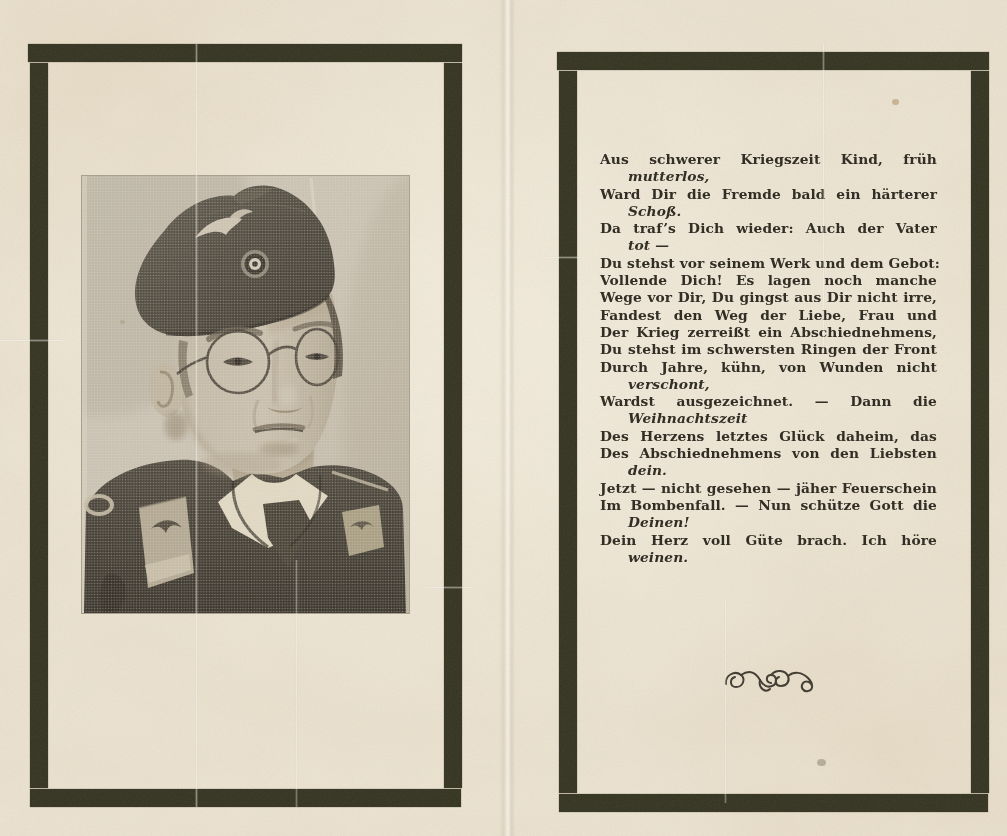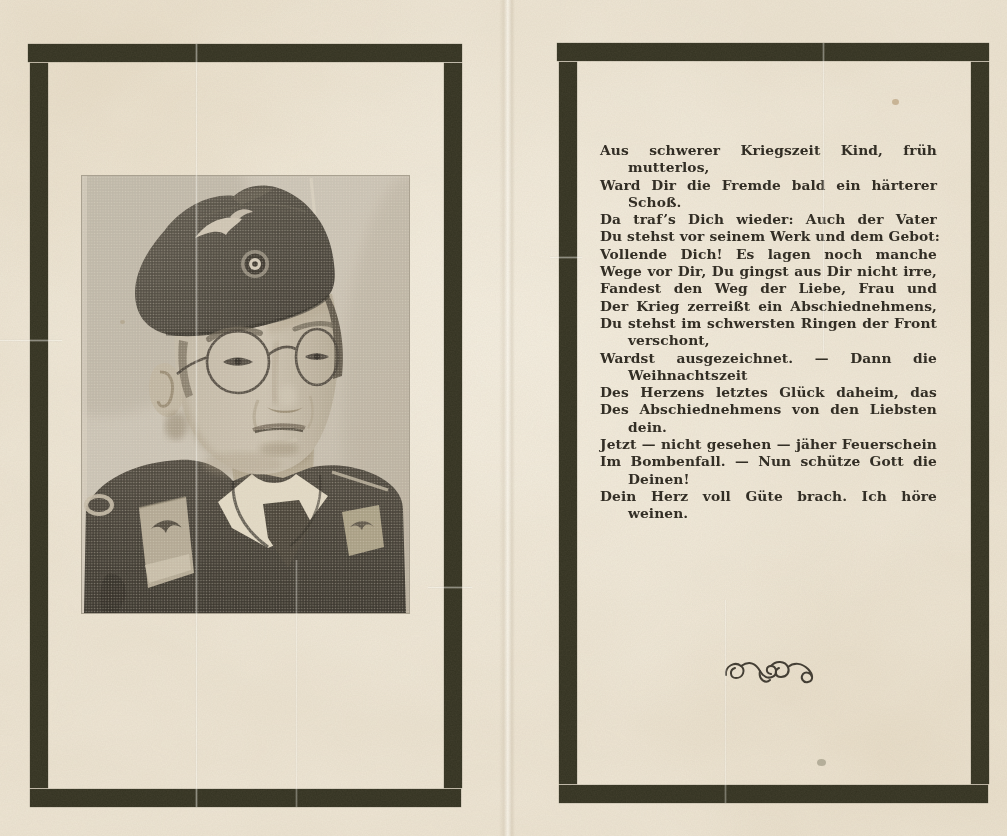--- a/index.html
+++ b/index.html
@@ -18,36 +18,36 @@
 
   .page{position:absolute;z-index:2;}
   .frame{position:absolute;inset:0;}
   .frame .bar{position:absolute;background:#333221;box-shadow:0 0 1px rgba(40,40,26,.7);}
   .frame .bar.top{left:0;right:0;top:0;height:18px;}
   .frame .bar.bottom{left:2px;right:1px;bottom:0;height:18px;}
   .frame .bar.left{left:2px;top:19px;bottom:19px;width:18px;}
   .frame .bar.right{right:0;top:19px;bottom:19px;width:18px;}
 
   .page-left{left:28px;top:44px;width:434px;height:763px;}
-  .page-right{left:557px;top:43px;width:432px;height:760px;}
+  .page-right{left:557px;top:52px;width:432px;height:760px;}
 
   .photo{
     position:absolute;left:53px;top:131px;width:327px;height:437px;margin:0;
     border:1px solid rgba(100,90,66,.30);box-sizing:content-box;
     background:#c7c1b4;
   }
   .photo svg{display:block;width:100%;height:100%;}
 
   .poem{
     position:absolute;left:43px;top:99px;width:337px;
     font-size:13.8px;line-height:17.3px;font-weight:700;
     color:#2b271f;letter-spacing:.1px;
   }
   .poem .line{white-space:nowrap;text-align:justify;text-align-last:justify;}
-  .poem .line.indent{text-align:left;text-align-last:left;padding-left:28px;}
+  .poem .line.indent{text-align:left;text-align-last:left;padding-left:28px;font-style:italic;}
 
   .flourish{position:absolute;left:165px;top:609px;width:96px;height:44px;}
   .flourish svg{display:block;width:100%;height:100%;}
 
   .fold{
     position:absolute;left:499px;top:0;width:16px;height:836px;z-index:3;pointer-events:none;
     background:linear-gradient(90deg, transparent, rgba(120,100,70,.10) 30%, rgba(255,253,246,.60) 55%, rgba(120,100,70,.12) 80%, transparent);
   }
   .crease{position:absolute;z-index:4;pointer-events:none;}
   .crease.v{width:3px;background:linear-gradient(90deg, rgba(110,95,70,.10), rgba(255,255,250,.55) 50%, rgba(110,95,70,.10));}
@@ -228,26 +228,28 @@
       <div class="bar right"></div>
       <div class="bar bottom"></div>
     </div>
 
     <div class="poem">
         <div class="line">Aus schwerer Kriegszeit Kind, früh</div>
         <div class="line indent">mutterlos,</div>
         <div class="line">Ward Dir die Fremde bald ein härterer</div>
         <div class="line indent">Schoß.</div>
         <div class="line">Da traf’s Dich wieder: Auch der Vater</div>
+        <div class="line indent">tot —</div>
         <div class="line">Du stehst vor seinem Werk und dem Gebot:</div>
         <div class="line">Vollende Dich! Es lagen noch manche</div>
         <div class="line">Wege vor Dir, Du gingst aus Dir nicht irre,</div>
         <div class="line">Fandest den Weg der Liebe, Frau und</div>
         <div class="line">Der Krieg zerreißt ein Abschiednehmens,</div>
         <div class="line">Du stehst im schwersten Ringen der Front</div>
+        <div class="line">Durch Jahre, kühn, von Wunden nicht</div>
         <div class="line indent">verschont,</div>
         <div class="line">Wardst ausgezeichnet. — Dann die</div>
         <div class="line indent">Weihnachtszeit</div>
         <div class="line">Des Herzens letztes Glück daheim, das</div>
         <div class="line">Des Abschiednehmens von den Liebsten</div>
         <div class="line indent">dein.</div>
         <div class="line">Jetzt — nicht gesehen — jäher Feuerschein</div>
         <div class="line">Im Bombenfall. — Nun schütze Gott die</div>
         <div class="line indent">Deinen!</div>
         <div class="line">Dein Herz voll Güte brach. Ich höre</div>

